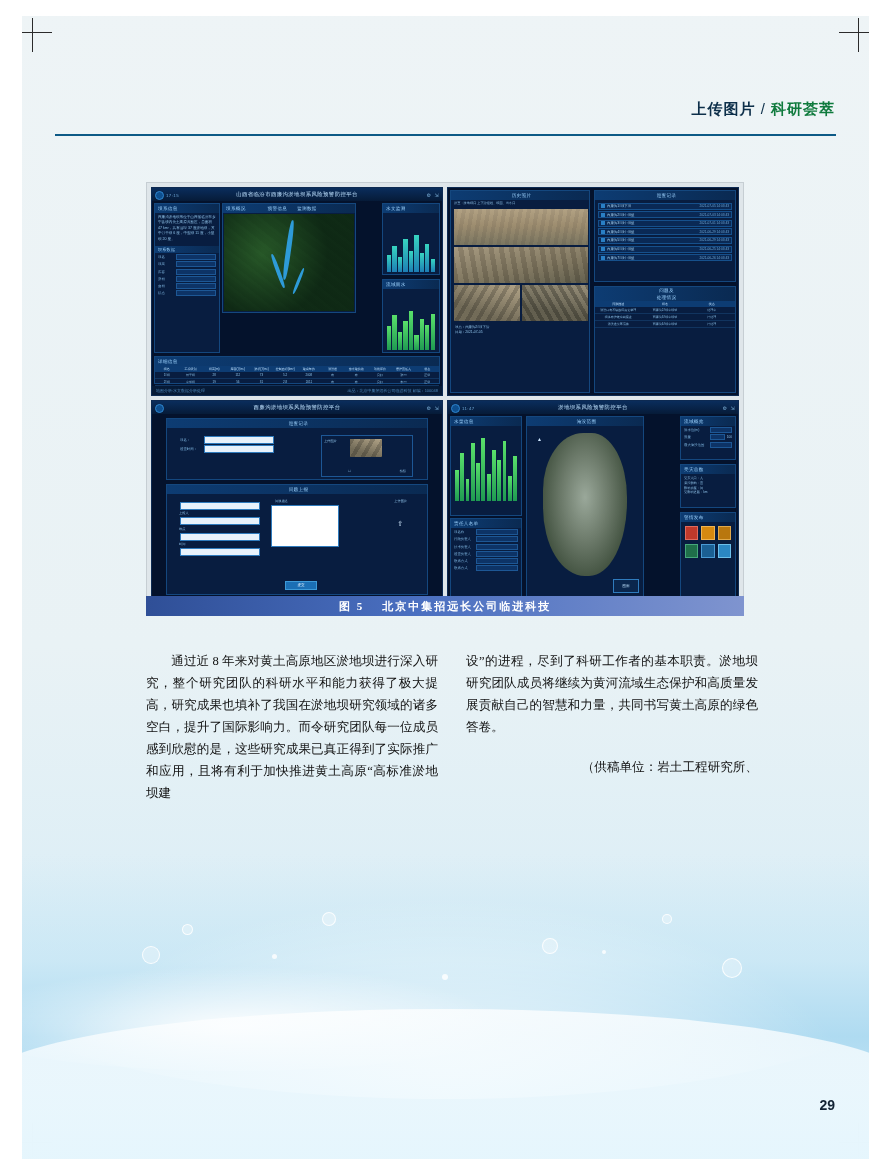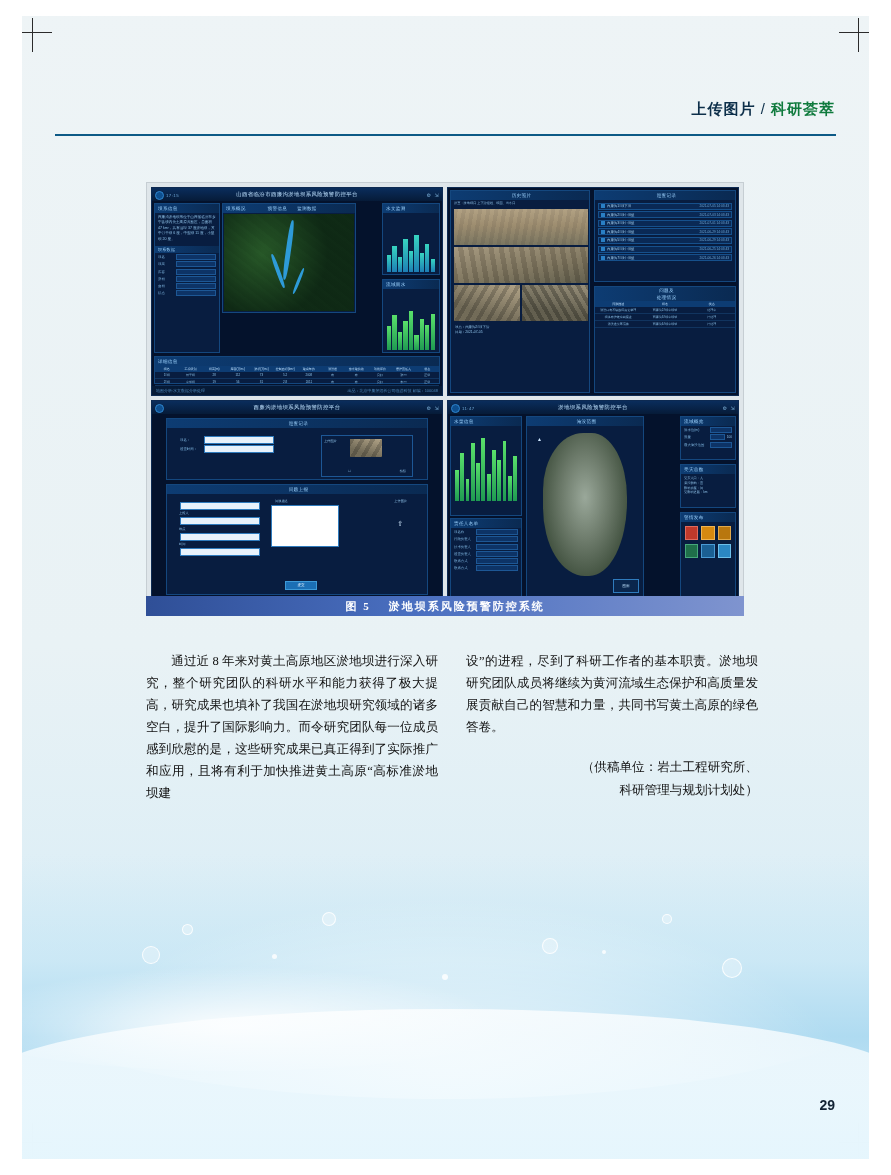--- a/index.html
+++ b/index.html
@@ -599,31 +599,30 @@
           <span>出品：北京中集招远长公司临进科技 邮编：100048</span>
         </div>
       </div>
 
     </div>
   </div>
 
   <div class="figcap">
     <span>图 5</span>
     <span style="width:18px;"></span>
-    <span>淤地坝系风险预警防控系统</span>
+    <span>北京中集招远长公司临进科技</span>
   </div>
 
   <div class="col col-left">
     <p class="indent">通过近 8 年来对黄土高原地区淤地坝进行深入研究，整个研究团队的科研水平和能力获得了极大提高，研究成果也填补了我国在淤地坝研究领域的诸多空白，提升了国际影响力。而令研究团队每一位成员感到欣慰的是，这些研究成果已真正得到了实际推广和应用，且将有利于加快推进黄土高原“高标准淤地坝建</p>
   </div>
   <div class="col col-right">
     <p>设”的进程，尽到了科研工作者的基本职责。淤地坝研究团队成员将继续为黄河流域生态保护和高质量发展贡献自己的智慧和力量，共同书写黄土高原的绿色答卷。</p>
     <div class="right-align">
       <p>（供稿单位：岩土工程研究所、</p>
-      <p>科研管理与规划计划处）</p>
     </div>
   </div>
 
   <div class="water">
     <div class="wave w1"></div>
     <div class="wave w3"></div>
     <div class="wave w2"></div>
     <div class="bub" style="left:120px;top:92px;width:16px;height:16px;"></div>
     <div class="bub" style="left:160px;top:70px;width:9px;height:9px;"></div>
     <div class="bub" style="left:300px;top:58px;width:12px;height:12px;"></div>

